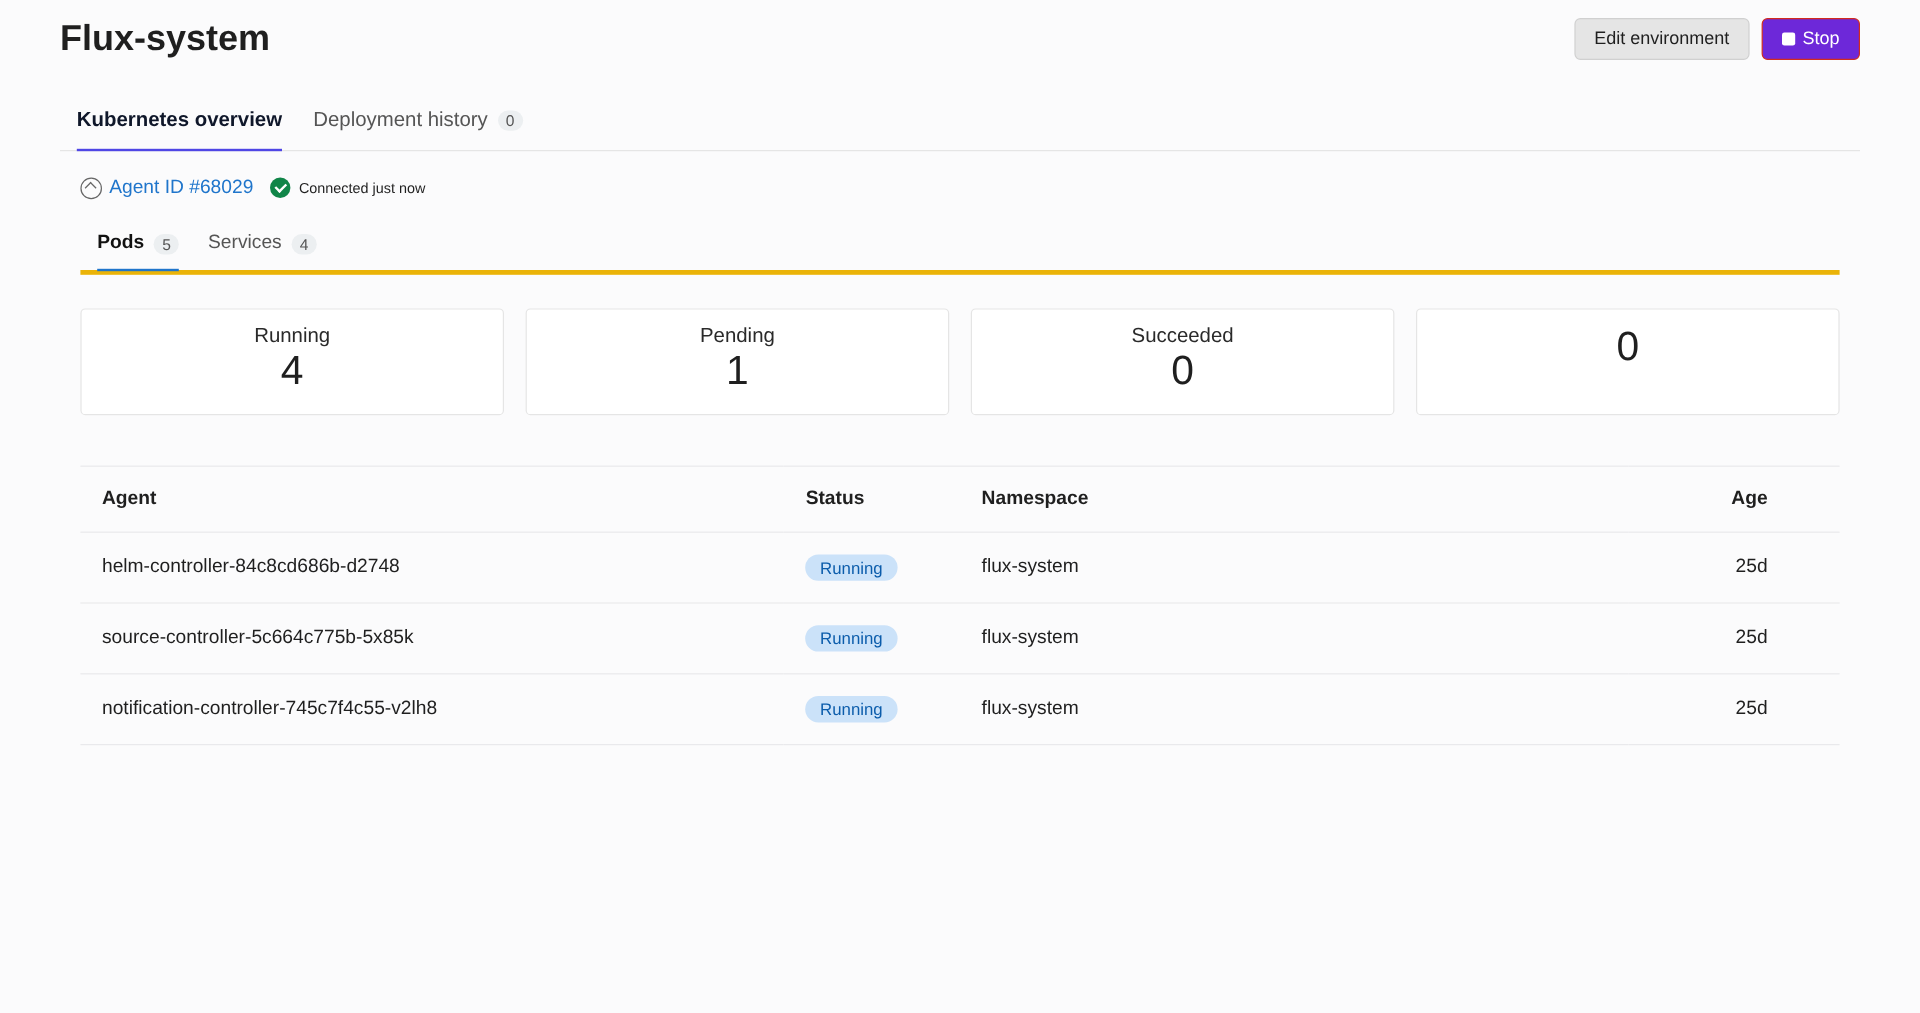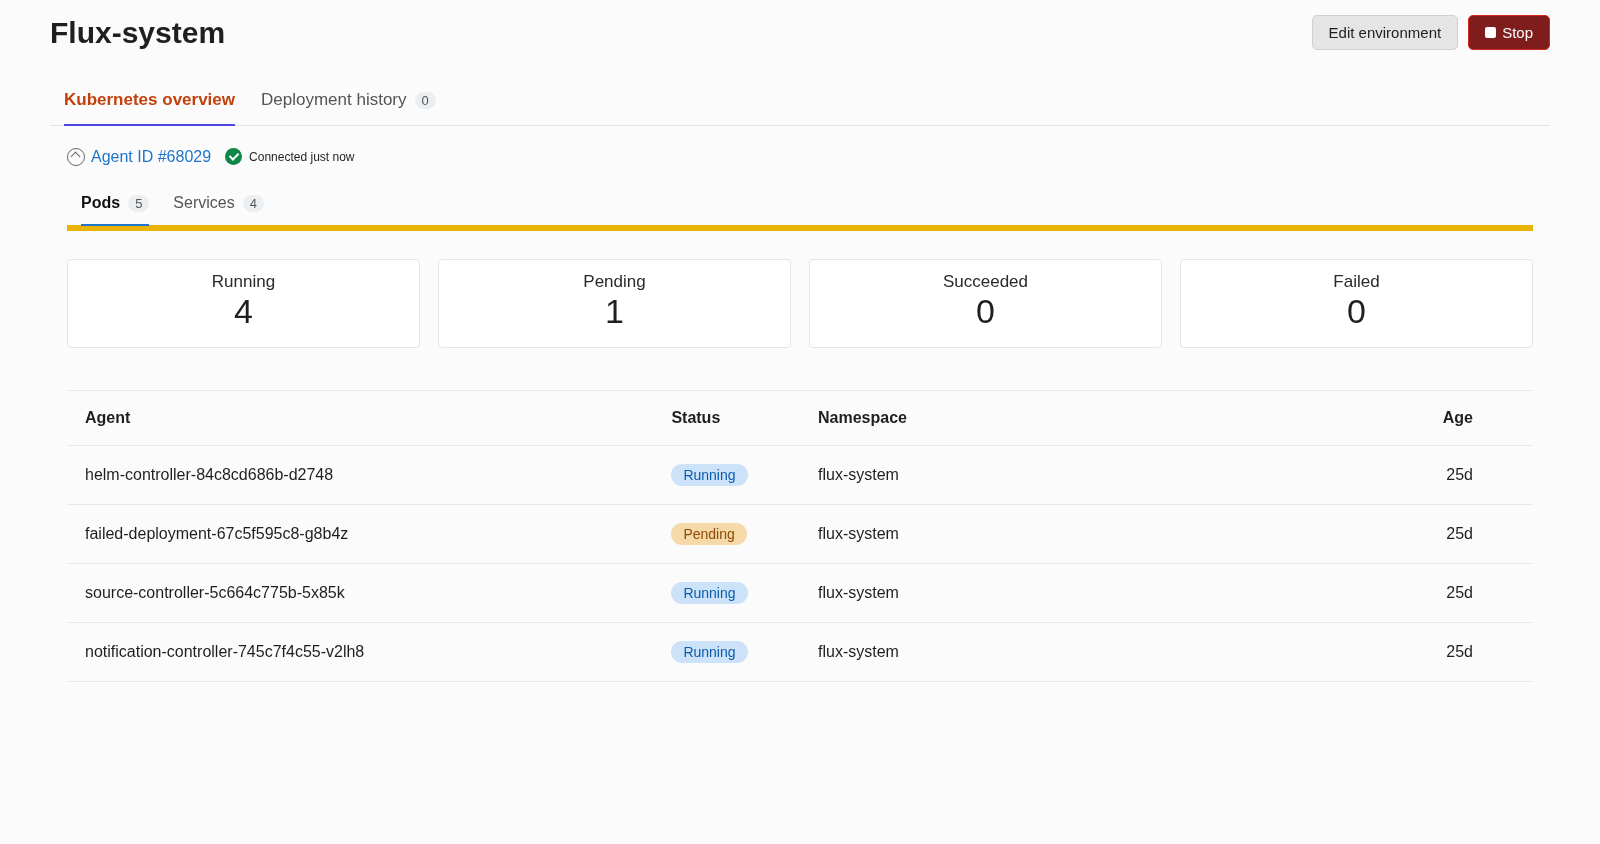--- a/index.html
+++ b/index.html
@@ -26,21 +26,21 @@
     display: inline-flex;
     align-items: center;
     gap: 6px;
   }
   .btn-outline {
     background: #e5e5e5;
     border: 1px solid #d0d0d0;
     color: #1f1f1f;
   }
   .btn-danger {
-    background: #7f1d1d;
+    background: #6d28d9;
     border: 1px solid #d22b1e;
     color: #fff;
     font-weight: 500;
   }
   .stop-square { width: 11px; height: 11px; background: #fff; border-radius: 2px; }
 
   .main-tabs {
     display: flex;
     gap: 26px;
     border-bottom: 1px solid #e5e5e5;
@@ -50,21 +50,21 @@
     padding: 10px 0 14px 0;
     font-size: 17px;
     color: #555;
     cursor: pointer;
     display: flex;
     align-items: center;
     gap: 8px;
     border-bottom: 2px solid transparent;
     margin-bottom: -1px;
   }
-  .main-tab.active { color: #c2410c; font-weight: 600; border-bottom-color: #4f46e5; }
+  .main-tab.active { color: #0f172a; font-weight: 600; border-bottom-color: #4f46e5; }
   .tab-badge-count {
     background: #eceff1; color: #555; font-size: 13px;
     padding: 1px 7px; border-radius: 10px; font-weight: 400;
   }
 
   .overview-panel { padding: 22px 17px 0 17px; }
 
   .status-row {
     display: flex;
     justify-content: space-between;
@@ -97,21 +97,21 @@
   .pill-gray  { background: #ececef; color: #4a4a4a; }
   .pill-check { width: 13px; height: 13px; background: #108548; border-radius: 50%; position: relative; }
   .pill-check::after { content:""; position:absolute; width:3px; height:6px; border-right:1.6px solid #fff; border-bottom:1.6px solid #fff; transform:rotate(45deg); top:2px; left:4px; }
   .pill-ring { width: 13px; height: 13px; border: 2.5px solid #6f6f76; border-radius: 50%; }
   .pill-sync { width: 14px; height: 14px; border: 1.6px solid #108548; border-radius: 50%; position: relative; }
   .pill-sync::before, .pill-sync::after { content:""; position:absolute; width:5px; height:1.6px; background:#108548; }
   .pill-sync::before { top:3px; left:5px; transform:rotate(40deg); }
   .pill-sync::after { bottom:3px; right:5px; transform:rotate(40deg); }
 
   .sub-tabs {
-    display: flex; gap: 24px; border-bottom: 6px solid #eab308;
+    display: flex; gap: 24px; border-bottom: 4px solid #eab308;
     margin-bottom: 28px; padding: 0 14px;
   }
   .sub-tab {
     padding: 8px 0 12px 0; font-size: 16px; color: #555; cursor: pointer;
     display: flex; align-items: center; gap: 8px;
     border-bottom: 2px solid transparent; margin-bottom: -1px;
   }
   .sub-tab.active { color: #111; font-weight: 600; border-bottom-color: #1f75cb; }
 
   .stat-grid { display: grid; grid-template-columns: repeat(4, 1fr); gap: 18px; margin-bottom: 42px; }
@@ -198,21 +198,20 @@
       </div>
       <div class="stat-card">
         <div class="stat-label">Pending</div>
         <div class="stat-value">1</div>
       </div>
       <div class="stat-card">
         <div class="stat-label">Succeeded</div>
         <div class="stat-value">0</div>
       </div>
       <div class="stat-card">
-        <div class="stat-label">Failed</div>
         <div class="stat-value">0</div>
       </div>
     </div>
 
   <table class="pods-table">
     <thead>
       <tr>
         <th class="col-name">Agent</th>
         <th class="col-status">Status</th>
         <th class="col-ns">Namespace</th>
@@ -220,26 +219,20 @@
       </tr>
     </thead>
     <tbody id="pods-tbody">
         <tr>
           <td>helm-controller-84c8cd686b-d2748</td>
           <td><span class="status-pill status-running">Running</span></td>
           <td>flux-system</td>
           <td>25d</td>
         </tr>
         <tr>
-          <td>failed-deployment-67c5f595c8-g8b4z</td>
-          <td><span class="status-pill status-pending">Pending</span></td>
-          <td>flux-system</td>
-          <td>25d</td>
-        </tr>
-        <tr>
           <td>source-controller-5c664c775b-5x85k</td>
           <td><span class="status-pill status-running">Running</span></td>
           <td>flux-system</td>
           <td>25d</td>
         </tr>
         <tr>
           <td>notification-controller-745c7f4c55-v2lh8</td>
           <td><span class="status-pill status-running">Running</span></td>
           <td>flux-system</td>
           <td>25d</td>

